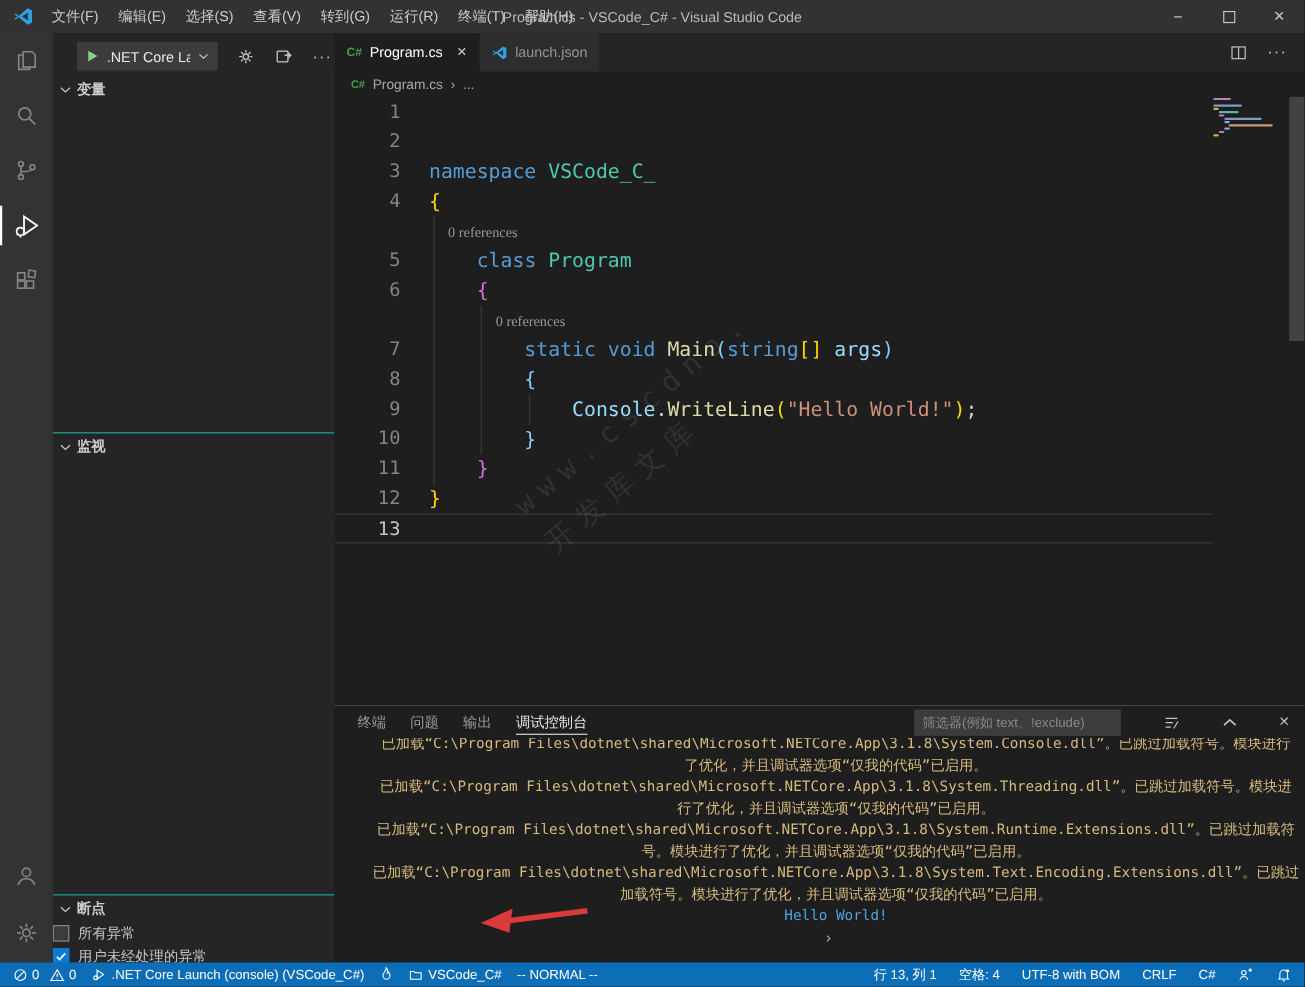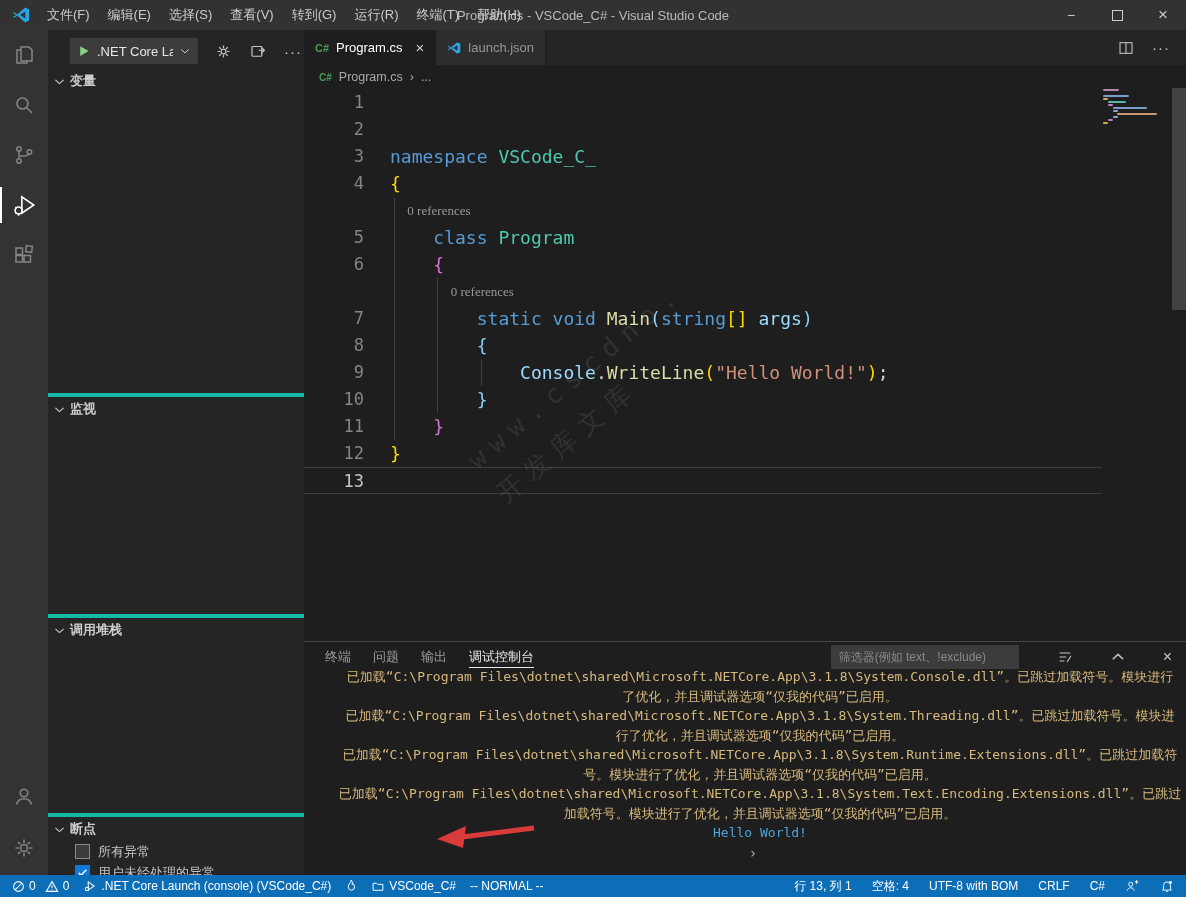--- a/index.html
+++ b/index.html
@@ -22,24 +22,24 @@
   .ab-icon.active::before{content:'';position:absolute;left:0;top:7px;bottom:7px;width:2px;background:#ffffff;}
   .ab-spacer{flex:1;}
   
   .sidebar{position:absolute;left:48px;top:30px;width:256px;height:845px;background:#252526;color:#cccccc;z-index:10;}
   .dbg-toolbar{position:absolute;left:0;top:6px;width:100%;height:30px;display:flex;align-items:center;
                padding-left:22px;box-sizing:border-box;gap:17px;}
   .dbg-select{display:flex;align-items:center;gap:7px;background:#3c3c3c;height:26px;padding:0 8px;
               font-size:13px;color:#e8e8e8;width:128px;box-sizing:border-box;}
   .dbg-select .lbl{flex:1;white-space:nowrap;overflow:hidden;}
   .section{position:absolute;left:0;width:100%;}
-  .sec-border{border-top:4px solid #14b8a6;text-align:center;}
+  .sec-border{border-top:1px solid #14b8a6;text-align:center;}
   .sec-header{display:flex;align-items:center;gap:5px;height:24px;padding-left:6px;font-weight:bold;
               font-size:13px;color:#cccccc;}
-  .bp-row{display:flex;align-items:center;gap:8px;height:21px;padding-left:27px;font-size:13px;color:#c5c5c5;}
+  .bp-row{display:flex;align-items:center;gap:8px;height:21px;font-size:13px;color:#c5c5c5;}
   .chk{width:15px;height:15px;box-sizing:border-box;display:flex;align-items:center;justify-content:center;}
   .chk.off{background:#3c3c3c;border:1px solid #8a8a8a;}
   .chk.on{background:#0e7ad6;border:1px solid #0e7ad6;}
   
   .editorwrap{position:absolute;left:304px;top:30px;width:882px;height:611px;background:#1e1e1e;}
   .tabbar{height:35px;background:#252526;display:flex;}
   .tab{display:flex;align-items:center;gap:7px;padding:0 11px;font-size:13px;border-right:1px solid #1e1e1e;cursor:default;}
   .tab.active{background:#1e1e1e;color:#ffffff;}
   .tab.inactive{background:#2d2d2d;color:#969696;}
   .tab-close{margin-left:6px;color:#d0d0d0;font-size:15px;}
@@ -206,28 +206,20 @@
 
   <div class="section sec-border" style="top:363px;">
     <div class="sec-header">
       <svg width="11" height="11" viewBox="0 0 16 16" fill="none" stroke="#cccccc" stroke-width="1.6">
           <path d="M2 5.5 8 11l6-5.5"></path>
         </svg>
       <span>监视</span>
     </div>
   </div>
 
-  <div class="section sec-border" style="top:584px;">
-    <div class="sec-header">
-      <svg width="11" height="11" viewBox="0 0 16 16" fill="none" stroke="#cccccc" stroke-width="1.6">
-          <path d="M2 5.5 8 11l6-5.5"></path>
-        </svg>
-      <span>调用堆栈</span>
-    </div>
-  </div>
 
   <div class="section sec-border" style="top:783px;">
     <div class="sec-header">
       <svg width="11" height="11" viewBox="0 0 16 16" fill="none" stroke="#cccccc" stroke-width="1.6">
           <path d="M2 5.5 8 11l6-5.5"></path>
         </svg>
       <span>断点</span>
     </div>
     <div class="bp-row">
       <span class="chk off"></span>

